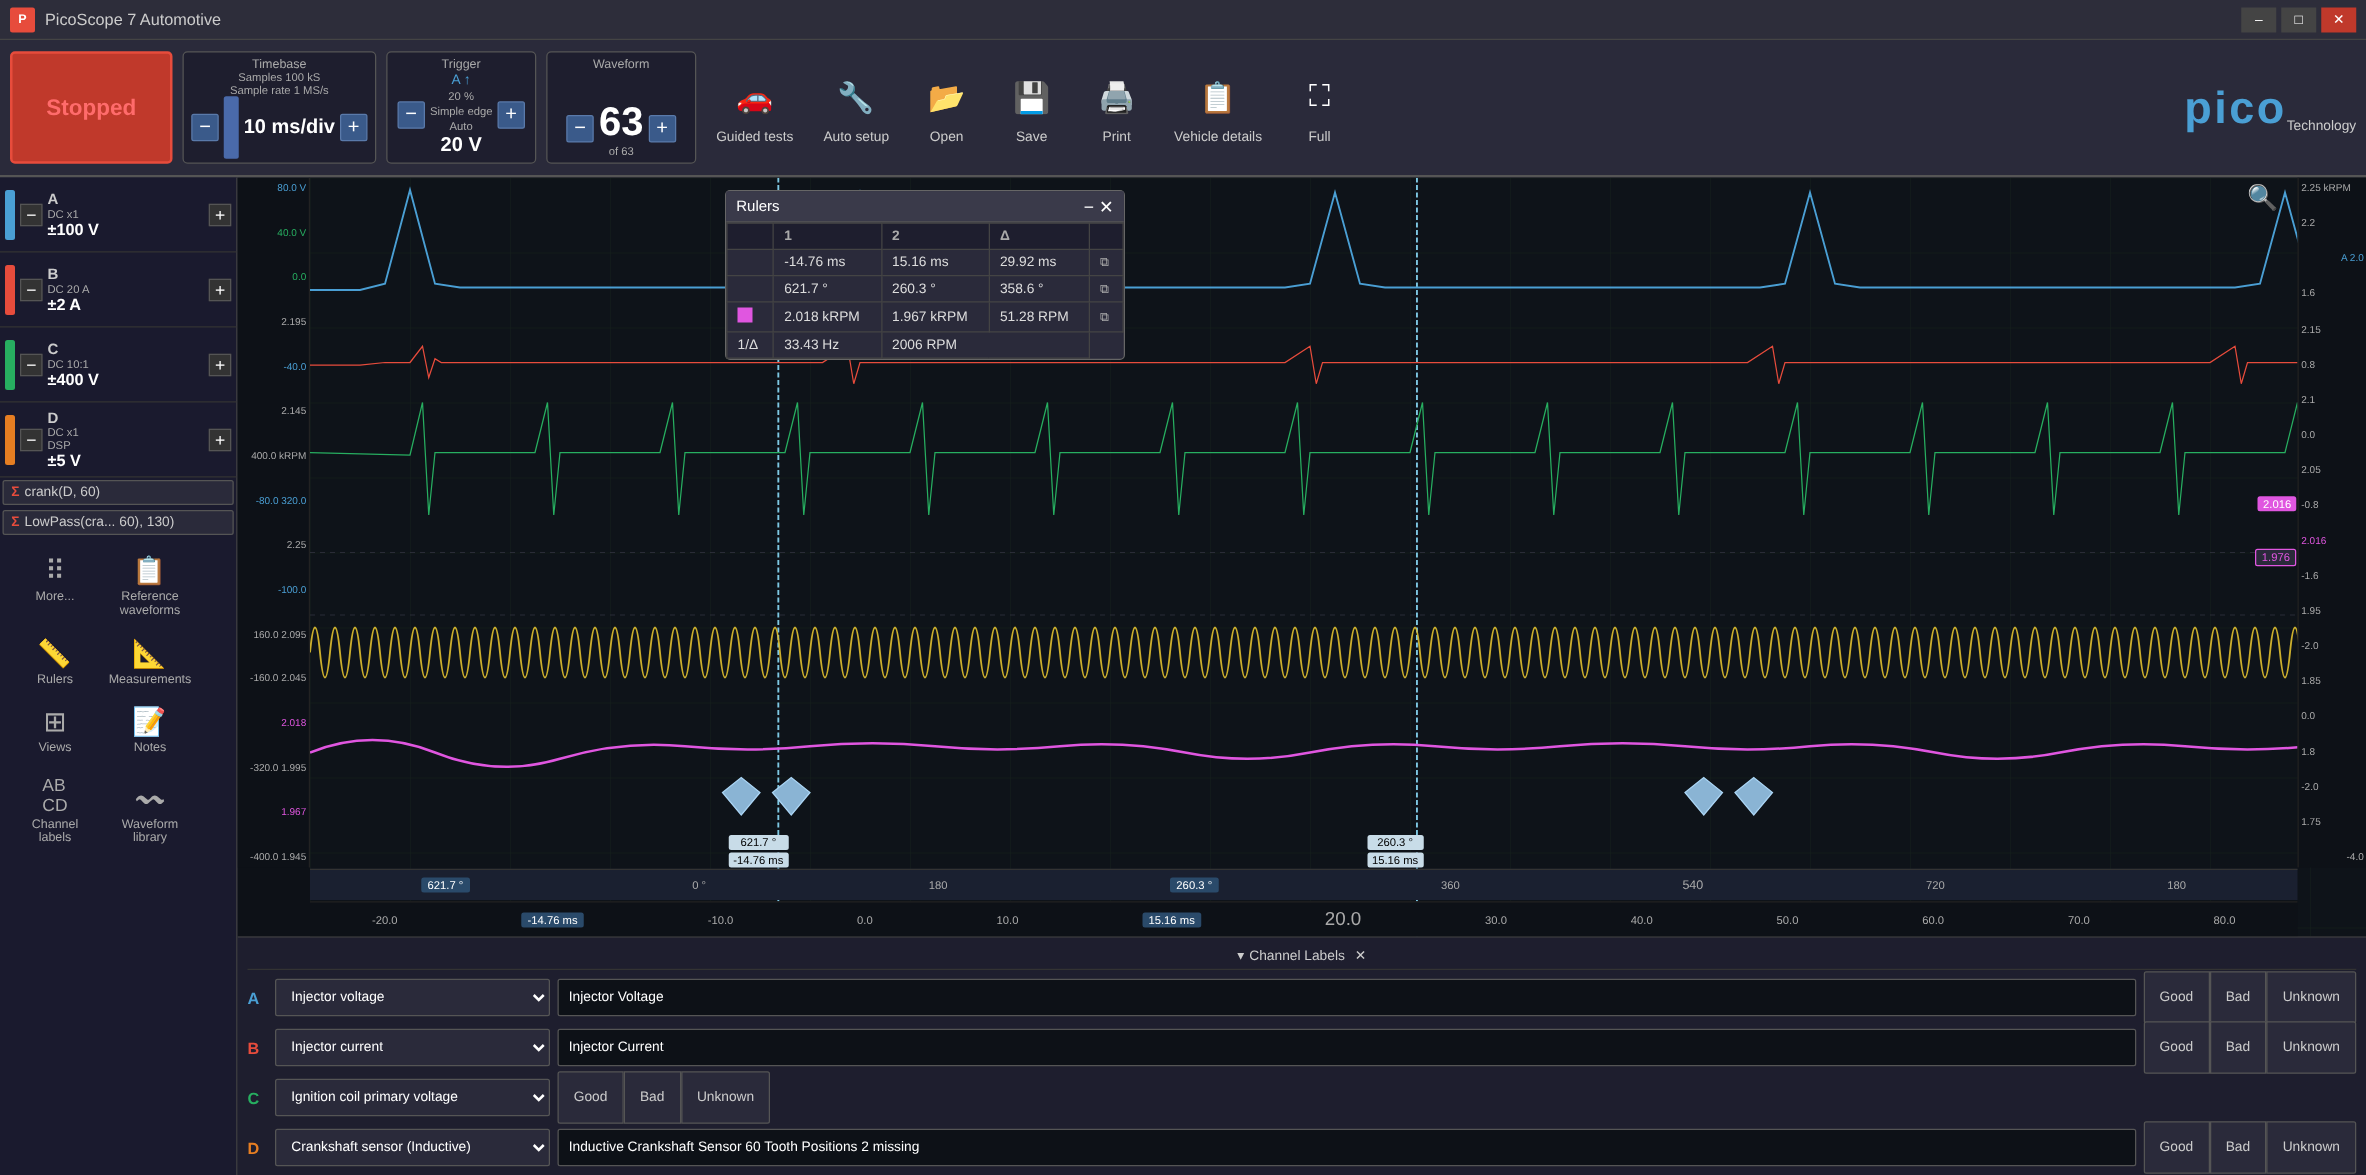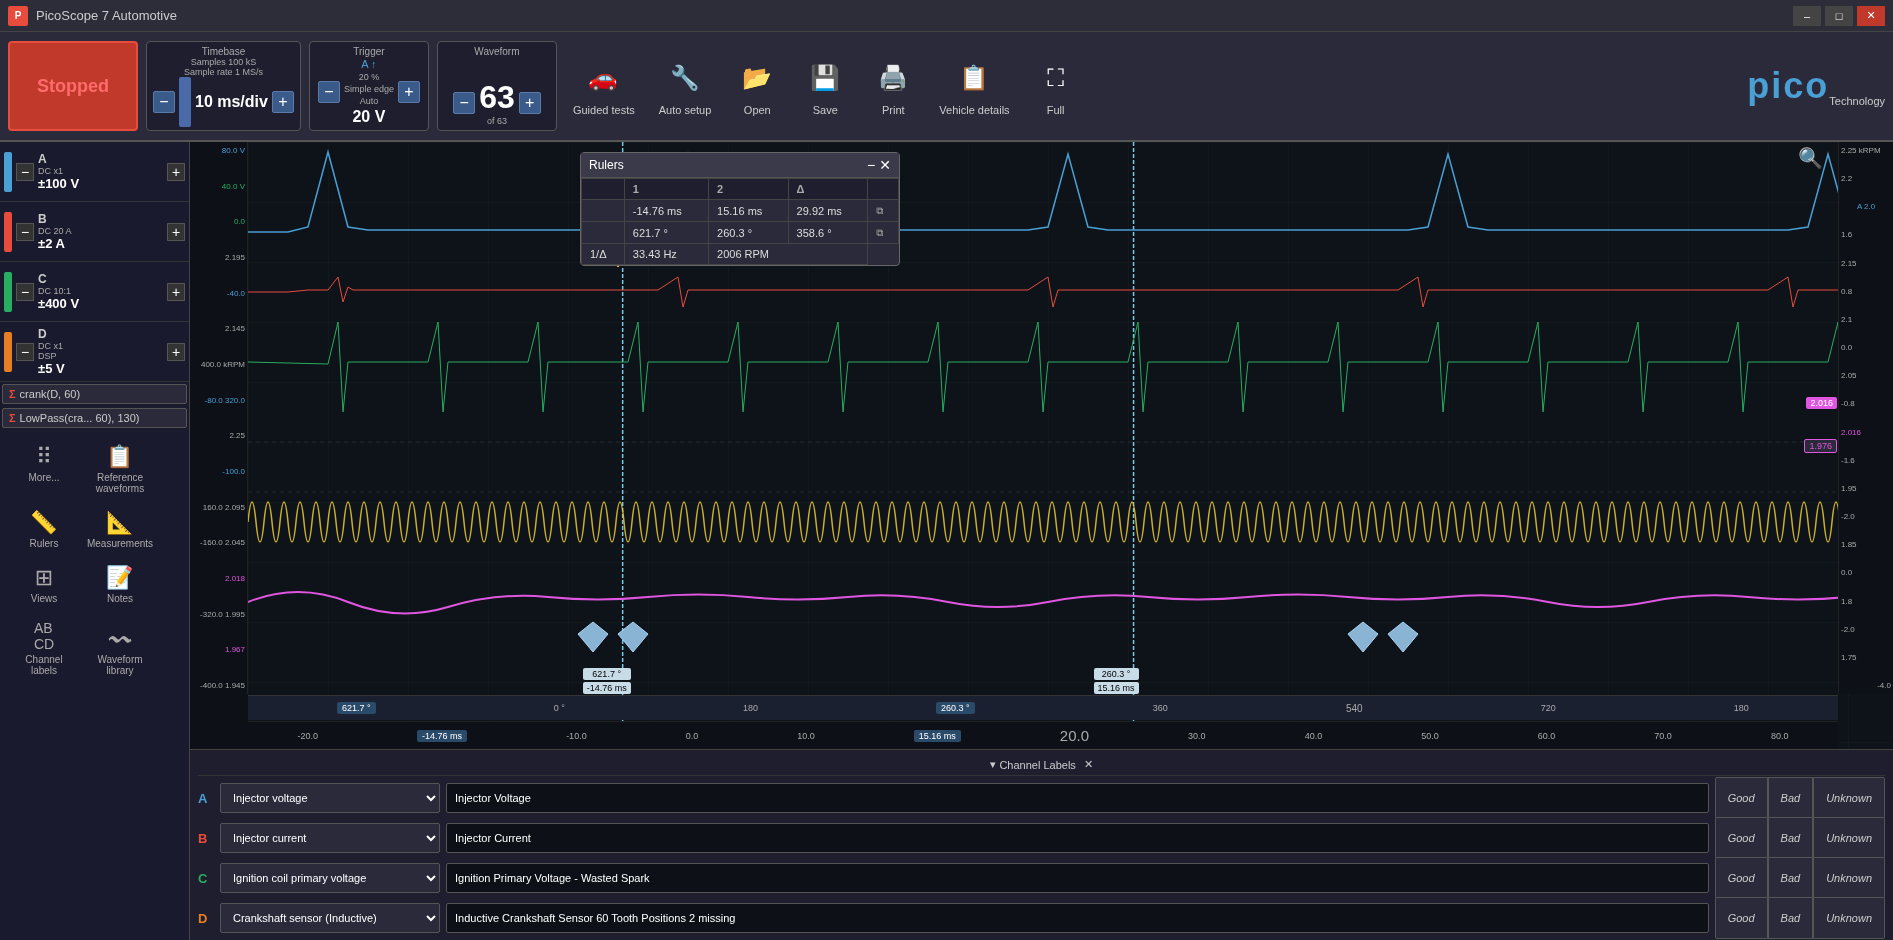--- a/index.html
+++ b/index.html
@@ -83,21 +83,21 @@
     #channel-labels-bar { background: #1e1e2e; border-top: 1px solid #444; padding: 4px 8px; display: flex; flex-direction: column; gap: 4px; flex-shrink: 0; }
     .ch-labels-header { display: flex; align-items: center; justify-content: center; padding: 4px; color: #ccc; font-size: 11px; border-bottom: 1px solid #333; }
     .ch-labels-row { display: flex; align-items: center; gap: 6px; height: 36px; }
     .ch-labels-letter { font-weight: bold; font-size: 13px; width: 16px; }
     .ch-labels-letter.a { color: #4a9fd4; }
     .ch-labels-letter.b { color: #e74c3c; }
     .ch-labels-letter.c { color: #27ae60; }
     .ch-labels-letter.d { color: #e67e22; }
     .ch-labels-select { background: #2a2a3a; border: 1px solid #555; color: #fff; padding: 4px 8px; border-radius: 2px; width: 220px; height: 30px; font-size: 11px; cursor: pointer; }
     .ch-labels-input { background: #0d1117; border: 1px solid #555; color: #fff; padding: 4px 8px; border-radius: 2px; flex: 1; height: 30px; font-size: 11px; }
-    .rating-btn { border: 1px solid #555; background: #2a2a3a; color: #ccc; padding: 0 12px; height: 42px; cursor: pointer; font-size: 11px; font-style: italic; }
+    .rating-btn { border: 1px solid #555; background: #2a2a3a; color: #ccc; padding: 0 12px; height: 42px; cursor: pointer; font-size: 11px; }
     .rating-btn:first-child { border-radius: 2px 0 0 2px; }
     .rating-btn:last-child { border-radius: 0 2px 2px 0; }
     .rating-group { display: flex; }
 
     
     #waveform-svg { width: 100%; height: 100%; }
 
     
     .chart-topbar { position: absolute; top: 4px; right: 70px; display: flex; gap: 4px; align-items: center; }
     .zoom-icon { color: #aaa; font-size: 20px; cursor: pointer; }
@@ -361,21 +361,21 @@
 
         <polygon points="330,492 345,480 360,492 345,510" fill="#8ab4d4" stroke="#aad4f4"></polygon>
         <polygon points="370,492 385,480 400,492 385,510" fill="#8ab4d4" stroke="#aad4f4"></polygon>
         <polygon points="1100,492 1115,480 1130,492 1115,510" fill="#8ab4d4" stroke="#aad4f4"></polygon>
         <polygon points="1140,492 1155,480 1170,492 1155,510" fill="#8ab4d4" stroke="#aad4f4"></polygon>
       </svg>
 
       <div style="position:absolute;right:0;top:0;bottom:55px;width:55px;background:#0d1117;border-left:1px solid #222;z-index:5;padding:4px 2px;display:flex;flex-direction:column;justify-content:space-between;">
         <span style="font-size:8px;color:#aaa;text-align:left;">2.25 kRPM</span>
         <span style="font-size:8px;color:#aaa;text-align:left;">2.2</span>
-        <span style="font-size:8px;color:#4a9fd4;text-align:center;">A 2.0</span>
+        <span style="font-size:8px;color:#4a9fd4;text-align:right;">A 2.0</span>
         <span style="font-size:8px;color:#aaa;text-align:left;">1.6</span>
         <span style="font-size:8px;color:#aaa;text-align:left;">2.15</span>
         <span style="font-size:8px;color:#aaa;text-align:left;">0.8</span>
         <span style="font-size:8px;color:#aaa;text-align:left;">2.1</span>
         <span style="font-size:8px;color:#aaa;text-align:left;">0.0</span>
         <span style="font-size:8px;color:#aaa;text-align:left;">2.05</span>
         <span style="font-size:8px;color:#aaa;text-align:left;">-0.8</span>
         <span style="font-size:8px;color:#e056e0;text-align:left;">2.016</span>
         <span style="font-size:8px;color:#aaa;text-align:left;">-1.6</span>
         <span style="font-size:8px;color:#aaa;text-align:left;">1.95</span>
@@ -415,20 +415,27 @@
               <td><span class="copy-icon">⧉</span></td>
             </tr>
             <tr>
               <td></td>
               <td>621.7 °</td>
               <td>260.3 °</td>
               <td>358.6 °</td>
               <td><span class="copy-icon">⧉</span></td>
             </tr>
             <tr>
+              <td><span class="color-square" style="background:#e056e0;"></span></td>
+              <td>2.018 kRPM</td>
+              <td>1.967 kRPM</td>
+              <td>51.28 RPM</td>
+              <td><span class="copy-icon">⧉</span></td>
+            </tr>
+            <tr>
               <td>1/Δ</td>
               <td>33.43 Hz</td>
               <td colspan="2">2006 RPM</td>
             </tr>
           </tbody>
         </table>
       </div>
 
       <div style="position:absolute;bottom:55px;left:calc(58px + 22% - 40px);">
         <div style="background:#c8dce8;color:#000;font-size:9px;padding:1px 4px;border-radius:2px;text-align:center;">621.7 °</div>
@@ -505,21 +512,20 @@
           <button class="rating-btn">Bad</button>
           <button class="rating-btn">Unknown</button>
         </div>
       </div>
 
       <div class="ch-labels-row">
         <span class="ch-labels-letter c">C</span>
         <select class="ch-labels-select">
           <option>Ignition coil primary voltage</option>
         </select>
-        <input class="ch-labels-input" value="Ignition Primary Voltage - Wasted Spark" style="">
         <div class="rating-group">
           <button class="rating-btn">Good</button>
           <button class="rating-btn">Bad</button>
           <button class="rating-btn">Unknown</button>
         </div>
       </div>
 
       <div class="ch-labels-row">
         <span class="ch-labels-letter d">D</span>
         <select class="ch-labels-select">

